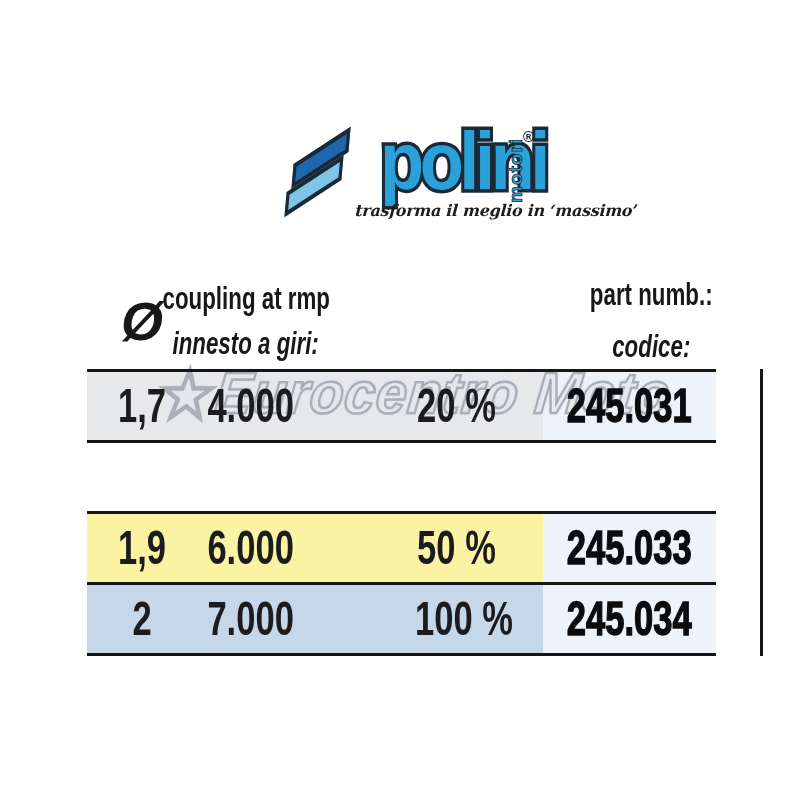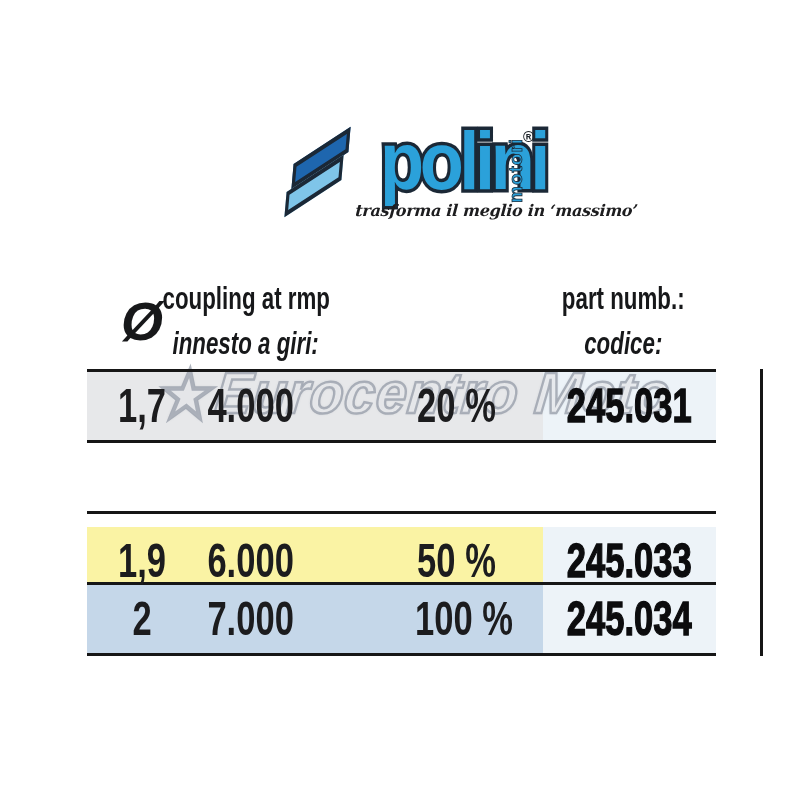--- a/index.html
+++ b/index.html
@@ -32,30 +32,30 @@
     position:absolute;left:356px;top:201px;white-space:nowrap;
     font-family:"DejaVu Serif",serif;font-style:italic;font-weight:bold;
     font-size:16px;letter-spacing:-0.3px;color:#1d1d1f;transform:skewX(-4deg);transform-origin:0 0;
   }
   
   .thead{position:absolute;left:87px;top:272px;width:629px;height:97px;}
   .h-cell{position:absolute;top:0;height:97px;display:flex;flex-direction:column;align-items:center;justify-content:center;}
   .h-d{left:0;width:110px;}
   .h-c2{left:59px;width:200px;}
   .h-c3{left:269px;width:200px;}
-  .h-c4{left:445px;width:182px;}
+  .h-c4{left:473px;width:182px;justify-content:space-between;}
   .dia{font-size:54px;font-weight:bold;font-style:italic;color:#17181a;line-height:1;}
   .hl{font-weight:bold;color:#17181a;line-height:45px;white-space:nowrap;}
   .hl.en{font-size:31px;}
   .hl.it{font-size:31px;font-style:italic;}
   .cond{display:inline-block;transform:scaleX(0.72);transform-origin:50% 50%;}
   
   .tbody{position:absolute;left:87px;top:369px;width:676px;height:287px;}
   .trow{position:absolute;left:0;width:629px;height:68px;}
-  .trow.r0{top:3px;}  .trow.r1{top:74px;}  .trow.r2{top:158px;}  .trow.r3{top:216px;}
+  .trow.r0{top:3px;}  .trow.r1{top:74px;}  .trow.r2{top:145px;}  .trow.r3{top:216px;}
   .bg-left{position:absolute;left:0;top:0;width:456px;height:68px;z-index:0;}
   .bg-right{position:absolute;left:456px;top:0;width:173px;height:68px;z-index:0;}
   .cell{
     position:absolute;top:0;height:68px;line-height:68px;text-align:center;z-index:4;
     font-weight:bold;font-size:48px;color:#1c1c1e;white-space:nowrap;
   }
   .c-d{left:0;width:110px;}
   .c-c{left:105px;width:110px;}
   .c-i{left:312px;width:115px;}
   .c-p{left:456px;width:170px;color:#0c0c0e;-webkit-text-stroke:1.4px #0c0c0e;}

